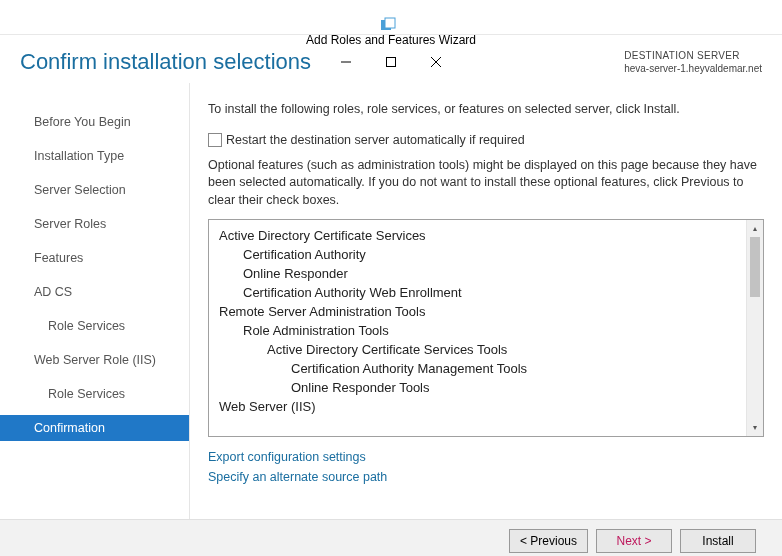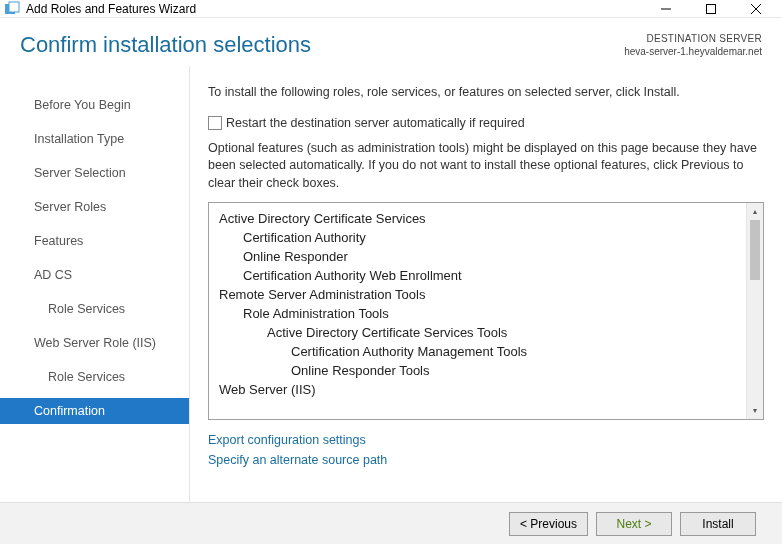--- a/index.html
+++ b/index.html
@@ -1,28 +1,28 @@
 <!DOCTYPE html>
 <html><head>
 <meta charset="utf-8">
 <style>
 * { box-sizing: border-box; margin: 0; padding: 0; font-family: "Segoe UI", Arial, sans-serif; }
 body { width: 782px; height: 556px; background: #fff; overflow: hidden; }
 
-.titlebar { display: flex; align-items: center; height: 18px; padding: 8px 4px; border-bottom: 1px solid #e8e8e8; }
+.titlebar { display: flex; align-items: center; height: 18px; padding: 17px 4px; border-bottom: 1px solid #e8e8e8; flex-direction: column; }
 .titlebar .icon { width: 16px; height: 16px; margin-right: 6px; display: inline-flex; }
 .titlebar .title { font-size: 12px; color: #000; flex: 1; }
 .win-controls { display: flex; gap: 0; }
 .win-btn { width: 45px; height: 30px; display: flex; align-items: center; justify-content: center; font-size: 13px; color: #000; }
 .win-btn svg { pointer-events: none; }
 
 .content { display: flex; flex-direction: column; height: 526px; }
 .header { display: flex; justify-content: space-between; align-items: flex-start; padding: 14px 20px 8px 20px; }
 .header h1 { font-size: 22px; font-weight: 300; color: #1a6ea0; }
-.dest { text-align: right; font-size: 10px; color: #444; line-height: 1.3; }
+.dest { text-align: left; font-size: 10px; color: #444; line-height: 1.3; }
 .dest .label { letter-spacing: 0.3px; }
 
 .body { display: flex; flex: 1; overflow: hidden; }
 .sidebar { width: 190px; border-right: 1px solid #e5e5e5; padding-top: 18px; }
 .nav-item { font-size: 12.5px; color: #555; padding: 6px 0 6px 34px; cursor: pointer; margin-top: 8px; }
 .nav-item.sub { padding-left: 48px; }
 .nav-item.active { background: #2078c7; color: #fff; }
 .nav-item.disabled { color: #bbb; cursor: default; }
 
 .main { flex: 1; padding: 18px 18px 0 18px; display: flex; flex-direction: column; }
@@ -39,21 +39,21 @@
 .listbox-inner .lvl3 { padding: 2px 0 2px 72px; }
 .scrollbar { width: 17px; background: #f0f0f0; border-left: 1px solid #e5e5e5; display: flex; flex-direction: column; justify-content: space-between; }
 .sb-arrow { height: 17px; display: flex; align-items: center; justify-content: center; font-size: 8px; color: #555; }
 .sb-thumb { flex: 0 0 60px; background: #c2c2c2; margin: 0 3px; }
 
 .links { padding: 10px 0; }
 .links a { display: block; font-size: 12.5px; color: #1a6ea0; text-decoration: none; line-height: 1.6; cursor: pointer; }
 
 .footer { height: 42px; border-top: 1px solid #e0e0e0; background: #f2f2f2; display: flex; justify-content: flex-end; align-items: center; gap: 8px; padding-right: 26px; }
 .btn { min-width: 76px; height: 24px; font-size: 12px; border: 1px solid #999; background: #e8e8e8; color: #000; cursor: pointer; padding: 0 10px; }
-.btn.disabled { color: #4d7c0f; cursor: default; }
+.btn.disabled { color: #be185d; cursor: default; }
 </style>
 </head>
 <body>
 
 <div class="titlebar">
   <span class="icon">
     <svg width="16" height="16" viewBox="0 0 16 16">
         <rect x="1" y="3" width="10" height="10" fill="#4aa0d8"></rect>
         <rect x="5" y="1" width="10" height="10" fill="#fff" stroke="#4aa0d8" stroke-width="1"></rect>
       </svg>

